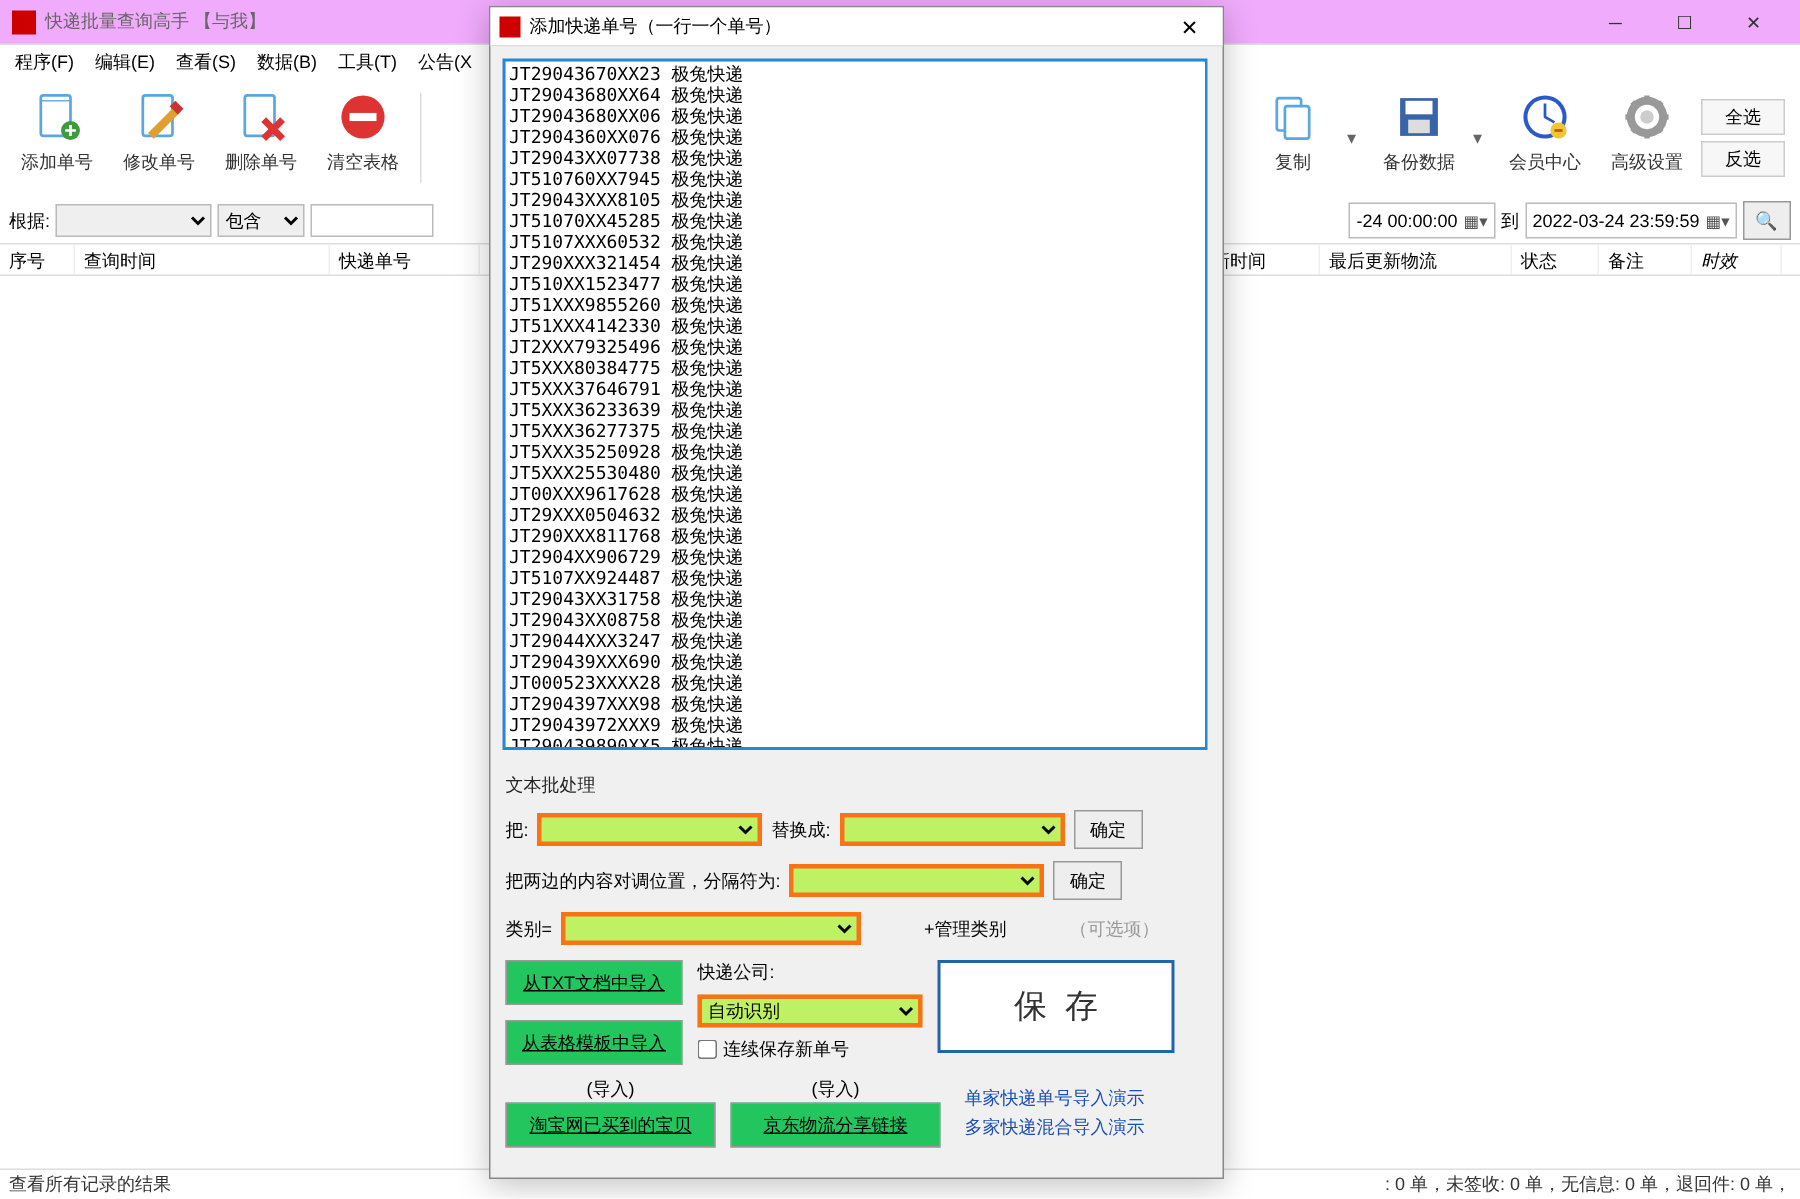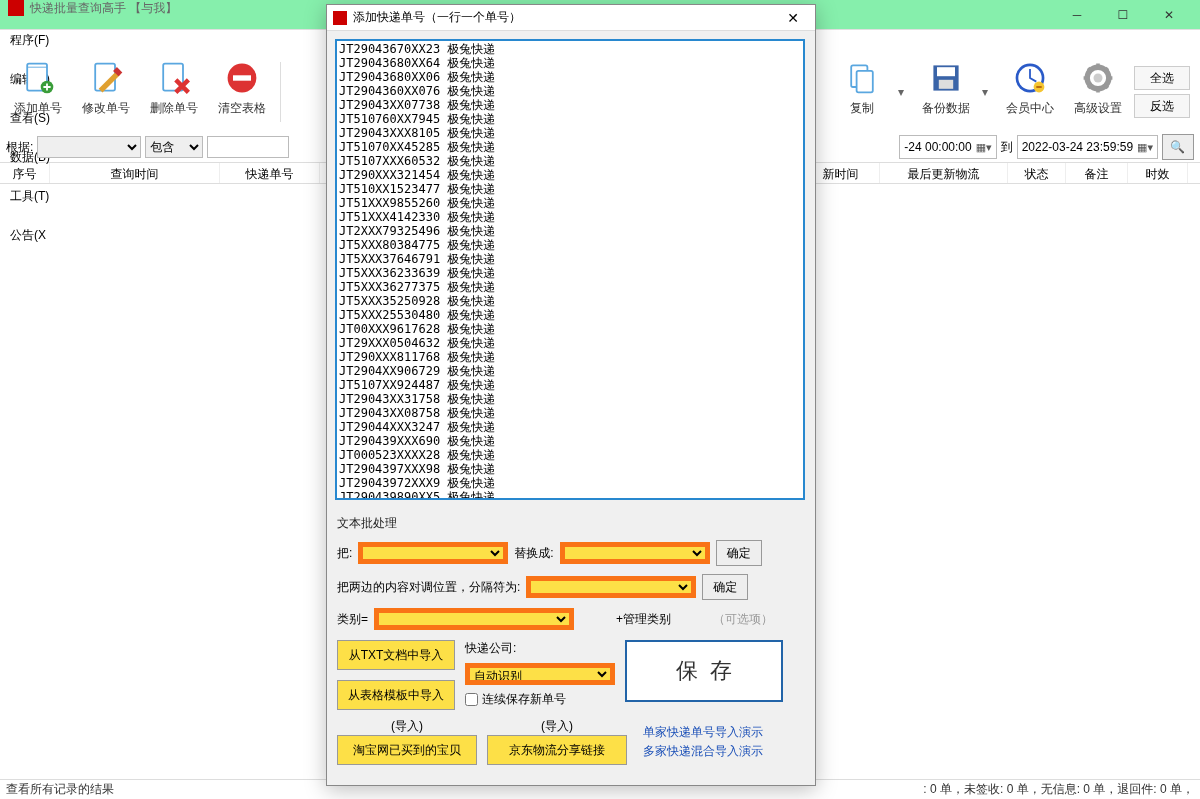--- a/index.html
+++ b/index.html
@@ -1,62 +1,62 @@
 <!DOCTYPE html>
 <html><head>
 <meta charset="utf-8">
 <style>
 * { box-sizing: border-box; margin: 0; padding: 0; font-family: "Microsoft YaHei", "SimSun", sans-serif; font-size: 12px; }
 body { background: #fff; width: 1200px; height: 799px; overflow: hidden; position: relative; }
 
 
 .main-window { position: absolute; top: 0; left: 0; width: 1200px; height: 799px; background: #fff; }
-.titlebar { height: 30px; background: #86efac; display: flex; align-items: flex-start; padding: 0 8px; border-bottom: 1px solid #e0e0e0; }
+.titlebar { height: 30px; background: #f0abfc; display: flex; align-items: center; padding: 0 8px; border-bottom: 1px solid #e0e0e0; }
 .titlebar .app-icon { width: 16px; height: 16px; background: #c00; margin-right: 6px; }
 .titlebar .title-text { color: #666; flex: 1; }
 .win-controls { display: flex; gap: 0; }
 .win-btn { width: 46px; height: 30px; display: flex; align-items: center; justify-content: center; color: #333; }
 
-.menubar { height: 22px; display: flex; padding: 0 6px; gap: 18px; align-items: flex-start; flex-direction: column; }
+.menubar { height: 22px; display: flex; padding: 0 6px; gap: 6px; align-items: flex-end; }
 .menubar span { padding: 2px 4px; }
 
 .toolbar { height: 80px; display: flex; align-items: center; padding: 4px 6px; gap: 4px; background: #fff; }
 .tb-btn { display:flex; flex-direction:column; align-items:center; width:64px; height:72px; padding:2px; }
 .tb-icon { width:40px; height:40px; display:flex; align-items:center; justify-content:center; font-size:28px; }
 .tb-label { margin-top:2px; color:#333; text-align:center; }
 .tb-sep { width:1px; height:60px; background:#ddd; margin:0 2px; }
 .tb-arrow { width:12px; align-self:center; color:#666; }
 
 .right-stacked { display:flex; flex-direction:column; gap:4px; margin-left:auto; margin-right:4px; }
 .right-btn { width:56px; height:24px; border:1px solid #ccc; background:#f7f7f7; display:flex; align-items:center; justify-content:center; }
 
 .filterbar { height:30px; display:flex; align-items:center; padding:2px 6px; gap:4px; background:#fff; }
 .fl-input { border:1px solid #bbb; height:22px; padding:0 4px; }
 .fl-sel { border:1px solid #bbb; height:22px; }
 .date-input { border:1px solid #bbb; height:24px; padding:0 4px; display:flex; align-items:center; gap:4px; background:#fff; }
 .date-input .cal-icon { font-size:11px; color:#555; }
 
 .table-header { display:flex; height:22px; background:#fff; border-top:1px solid #ddd; border-bottom:1px solid #ddd; }
-.th { border-right:1px solid #eee; padding:3px 6px; text-align:center; color:#000; white-space:nowrap; }
+.th { border-right:1px solid #eee; padding:3px 6px; color:#000; white-space:nowrap; }
 .table-body { height: calc(799px - 30px - 22px - 80px - 30px - 22px - 20px); background:#fff; }
 .statusbar { position:absolute; bottom:0; left:0; right:0; height:20px; border-top:1px solid #ddd; display:flex; align-items:center; padding:0 6px; color:#333; background:#fff; }
 .status-right { margin-left:auto; white-space:nowrap; overflow:hidden; }
 
 
 .dialog { position:absolute; top:4px; left:326px; width:490px; height:782px; background:#f0f0f0; border:1px solid #888; box-shadow:0 4px 20px rgba(0,0,0,.25); }
 .dlg-titlebar { height:26px; background:#fff; display:flex; align-items:center; padding:0 6px; border-bottom:1px solid #ddd; }
 .dlg-titlebar .dlg-icon { width:14px; height:14px; background:#c00; margin-right:6px; }
 .dlg-close { width:32px; text-align:center; font-size:14px; }
 .dlg-textarea { margin:8px; width:calc(100% - 18px); height:461px; border:2px solid #2888cf; background:#fff; font-family: "SimSun", monospace; font-size:12px; line-height:14px; padding:1px 2px; resize:none; overflow-y:scroll; white-space:pre; }
 .dlg-section { margin:4px 10px; }
 .dlg-label { font-size:12px; color:#222; }
 .dlg-row { display:flex; align-items:center; gap:6px; margin-top:8px; }
 .dlg-btn { border:1px solid #999; background:#eee; height:26px; padding:0 10px; display:flex; align-items:center; }
-.dlg-btn-lg { border:1px solid #999; background:#fde047; height:30px; width:118px; display:flex; align-items:center; justify-content:center; }
-.combo { border:5px solid #f97316; background:#fde047; height:22px; }
+.dlg-btn-lg { border:1px solid #999; background:#22c55e; height:30px; width:118px; display:flex; align-items:center; justify-content:center;text-decoration:underline; }
+.combo { border:3px solid #f97316; background:#bef264; height:22px; }
 .save-btn { width:158px; height:62px; border:2px solid #2264a8; background:#fff; font-size:22px; letter-spacing:12px; display:flex; align-items:center; justify-content:center; color:#333; padding-left:12px;}
 
 .link { color:#1a4fb7; }
 .gray { color:#999; }
 
 .tb-icon svg { width:36px; height:36px; }
 </style>
 </head>
 <body>
 
@@ -198,21 +198,21 @@
 
   <div class="table-header" id="thead">
       <div class="th" style="width: 50px;">序号</div>
       <div class="th" style="width: 170px;">查询时间</div>
       <div class="th" style="width: 100px;">快递单号</div>
       <div class="th" style="width: 482px;"></div>
       <div class="th" style="width: 78px;">新时间</div>
       <div class="th" style="width: 128px;">最后更新物流</div>
       <div class="th" style="width: 58px;">状态</div>
       <div class="th" style="width: 62px;">备注</div>
-      <div class="th" style="width: 60px;">时效</div>
+      <div class="th" style="width: 60px; font-style: italic;">时效</div>
     </div>
   <div class="table-body"></div>
 
   <div class="statusbar">
     <span>查看所有记录的结果</span>
     <span class="status-right">: 0 单，未签收: 0 单，无信息: 0 单，退回件: 0 单，</span>
   </div>
 </div>
 
 <div class="dialog">

